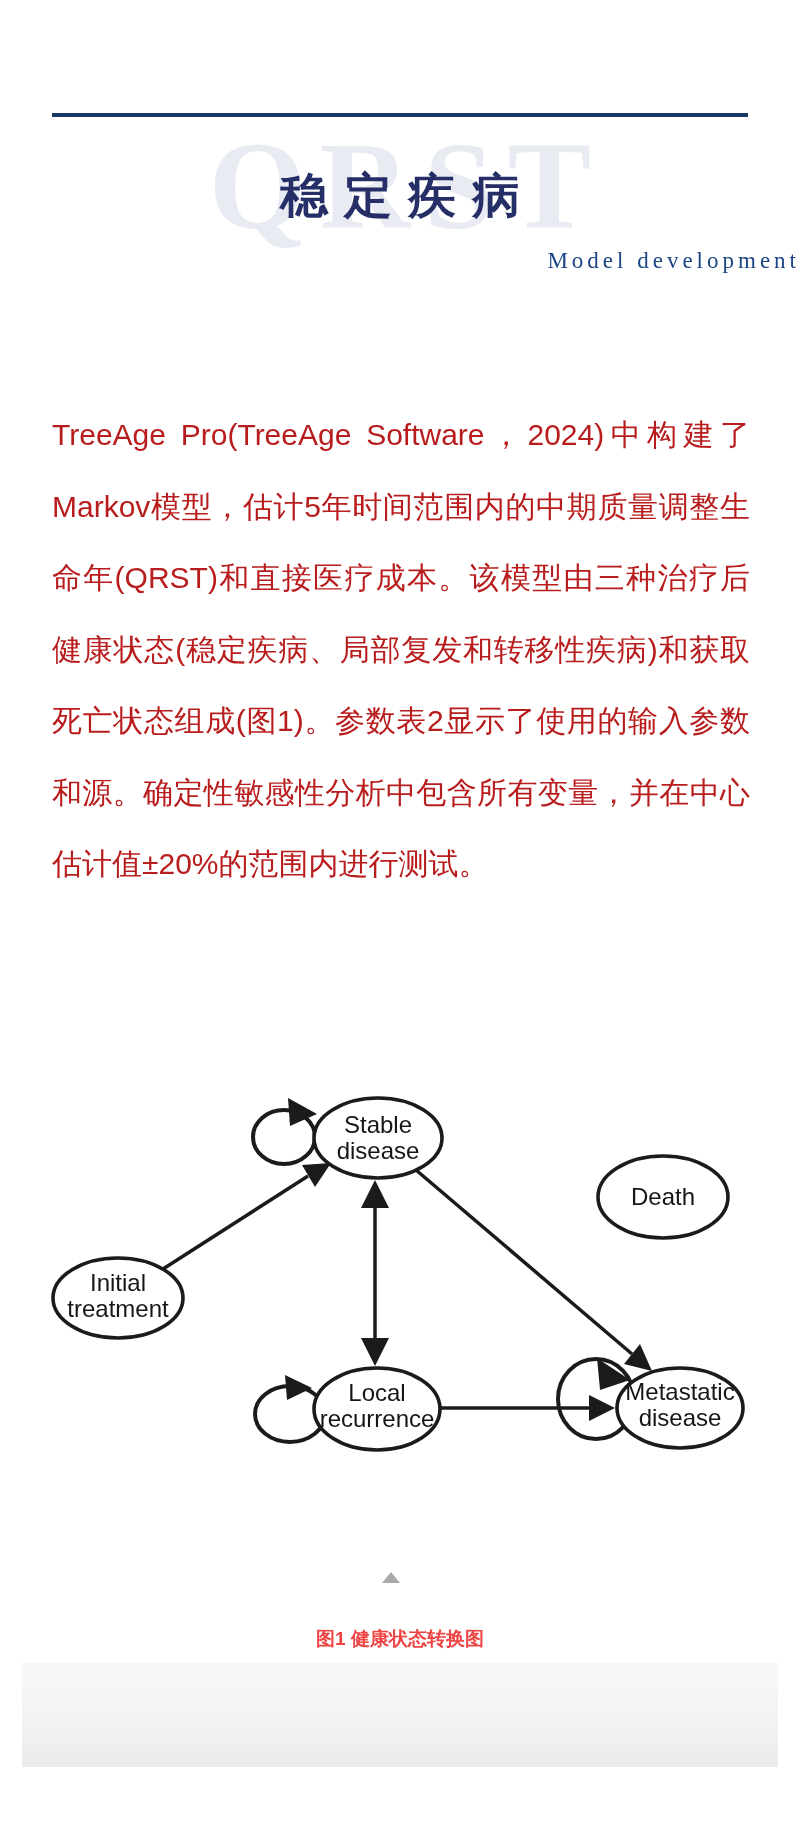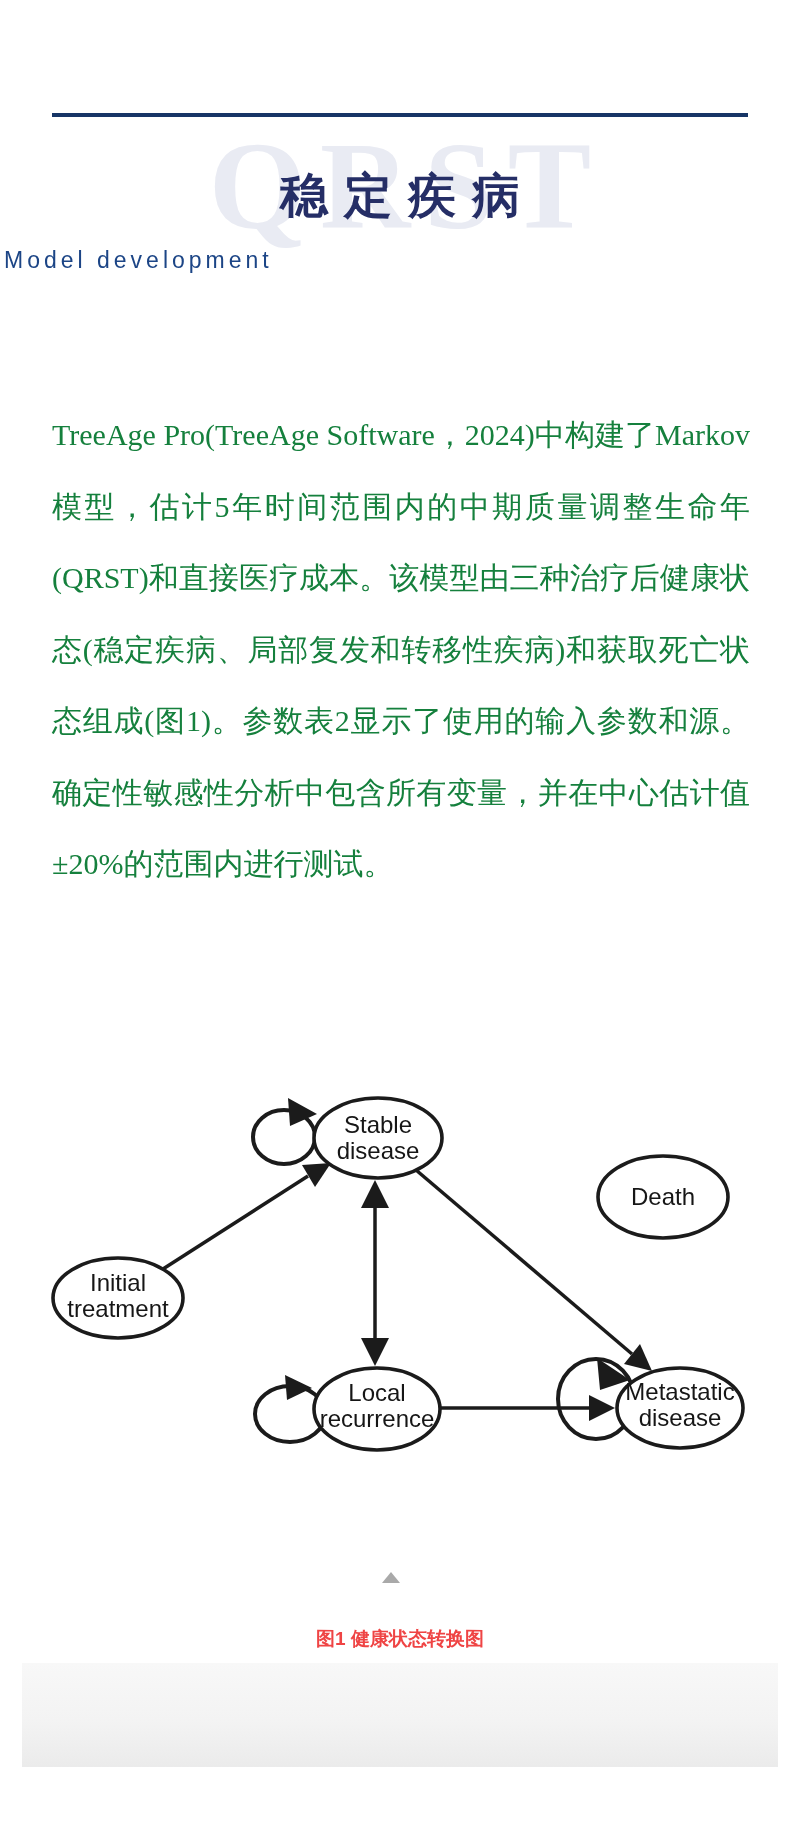--- a/index.html
+++ b/index.html
@@ -8,27 +8,27 @@
 
   .top-rule{position:absolute;left:52px;top:113px;width:696px;height:4px;background:#173566;}
 
   .watermark{position:absolute;left:0;top:124px;width:800px;text-align:center;
              font-family:"Liberation Serif","DejaVu Serif",serif;font-weight:bold;
              font-size:125px;line-height:1;letter-spacing:14px;text-indent:14px;
              color:#e9ebf3;user-select:none;}
   .sec-title{position:absolute;left:0;top:172px;width:800px;text-align:center;
              font-size:48px;line-height:1;font-weight:700;letter-spacing:16px;text-indent:16px;
              color:#252e66;}
-  .sec-subtitle{position:absolute;left:0;top:248px;width:800px;text-align:left;
+  .sec-subtitle{position:absolute;left:0;top:248px;width:800px;text-align:right;
              font-size:23px;line-height:1.1;font-weight:500;letter-spacing:4px;text-indent:4px;
-             color:#1c4586;}
+             color:#1c4586;font-family:Liberation Serif, serif;}
 
   .body-text{position:absolute;left:52px;top:399px;width:698px;
-             font-size:30px;line-height:71.5px;color:#15803d;
-             text-align:justify;text-justify:inter-ideograph;margin:0;font-family:Liberation Serif, serif;}
+             font-size:30px;line-height:71.5px;color:#b91c1c;
+             text-align:justify;text-justify:inter-ideograph;margin:0;}
 
   .diagram{position:absolute;left:0;top:1080px;width:800px;height:420px;}
   .diagram text{font-family:"Liberation Sans","DejaVu Sans",sans-serif;font-weight:500;}
 
   .collapse-triangle{position:absolute;left:382px;top:1572px;width:0;height:0;
              border-left:9px solid transparent;border-right:9px solid transparent;
              border-bottom:11px solid #a9a9a9;}
 
   .fig-caption{position:absolute;left:0;top:1629px;width:800px;text-align:center;
              font-size:19px;font-weight:700;color:#ef4444;line-height:1.1;}

